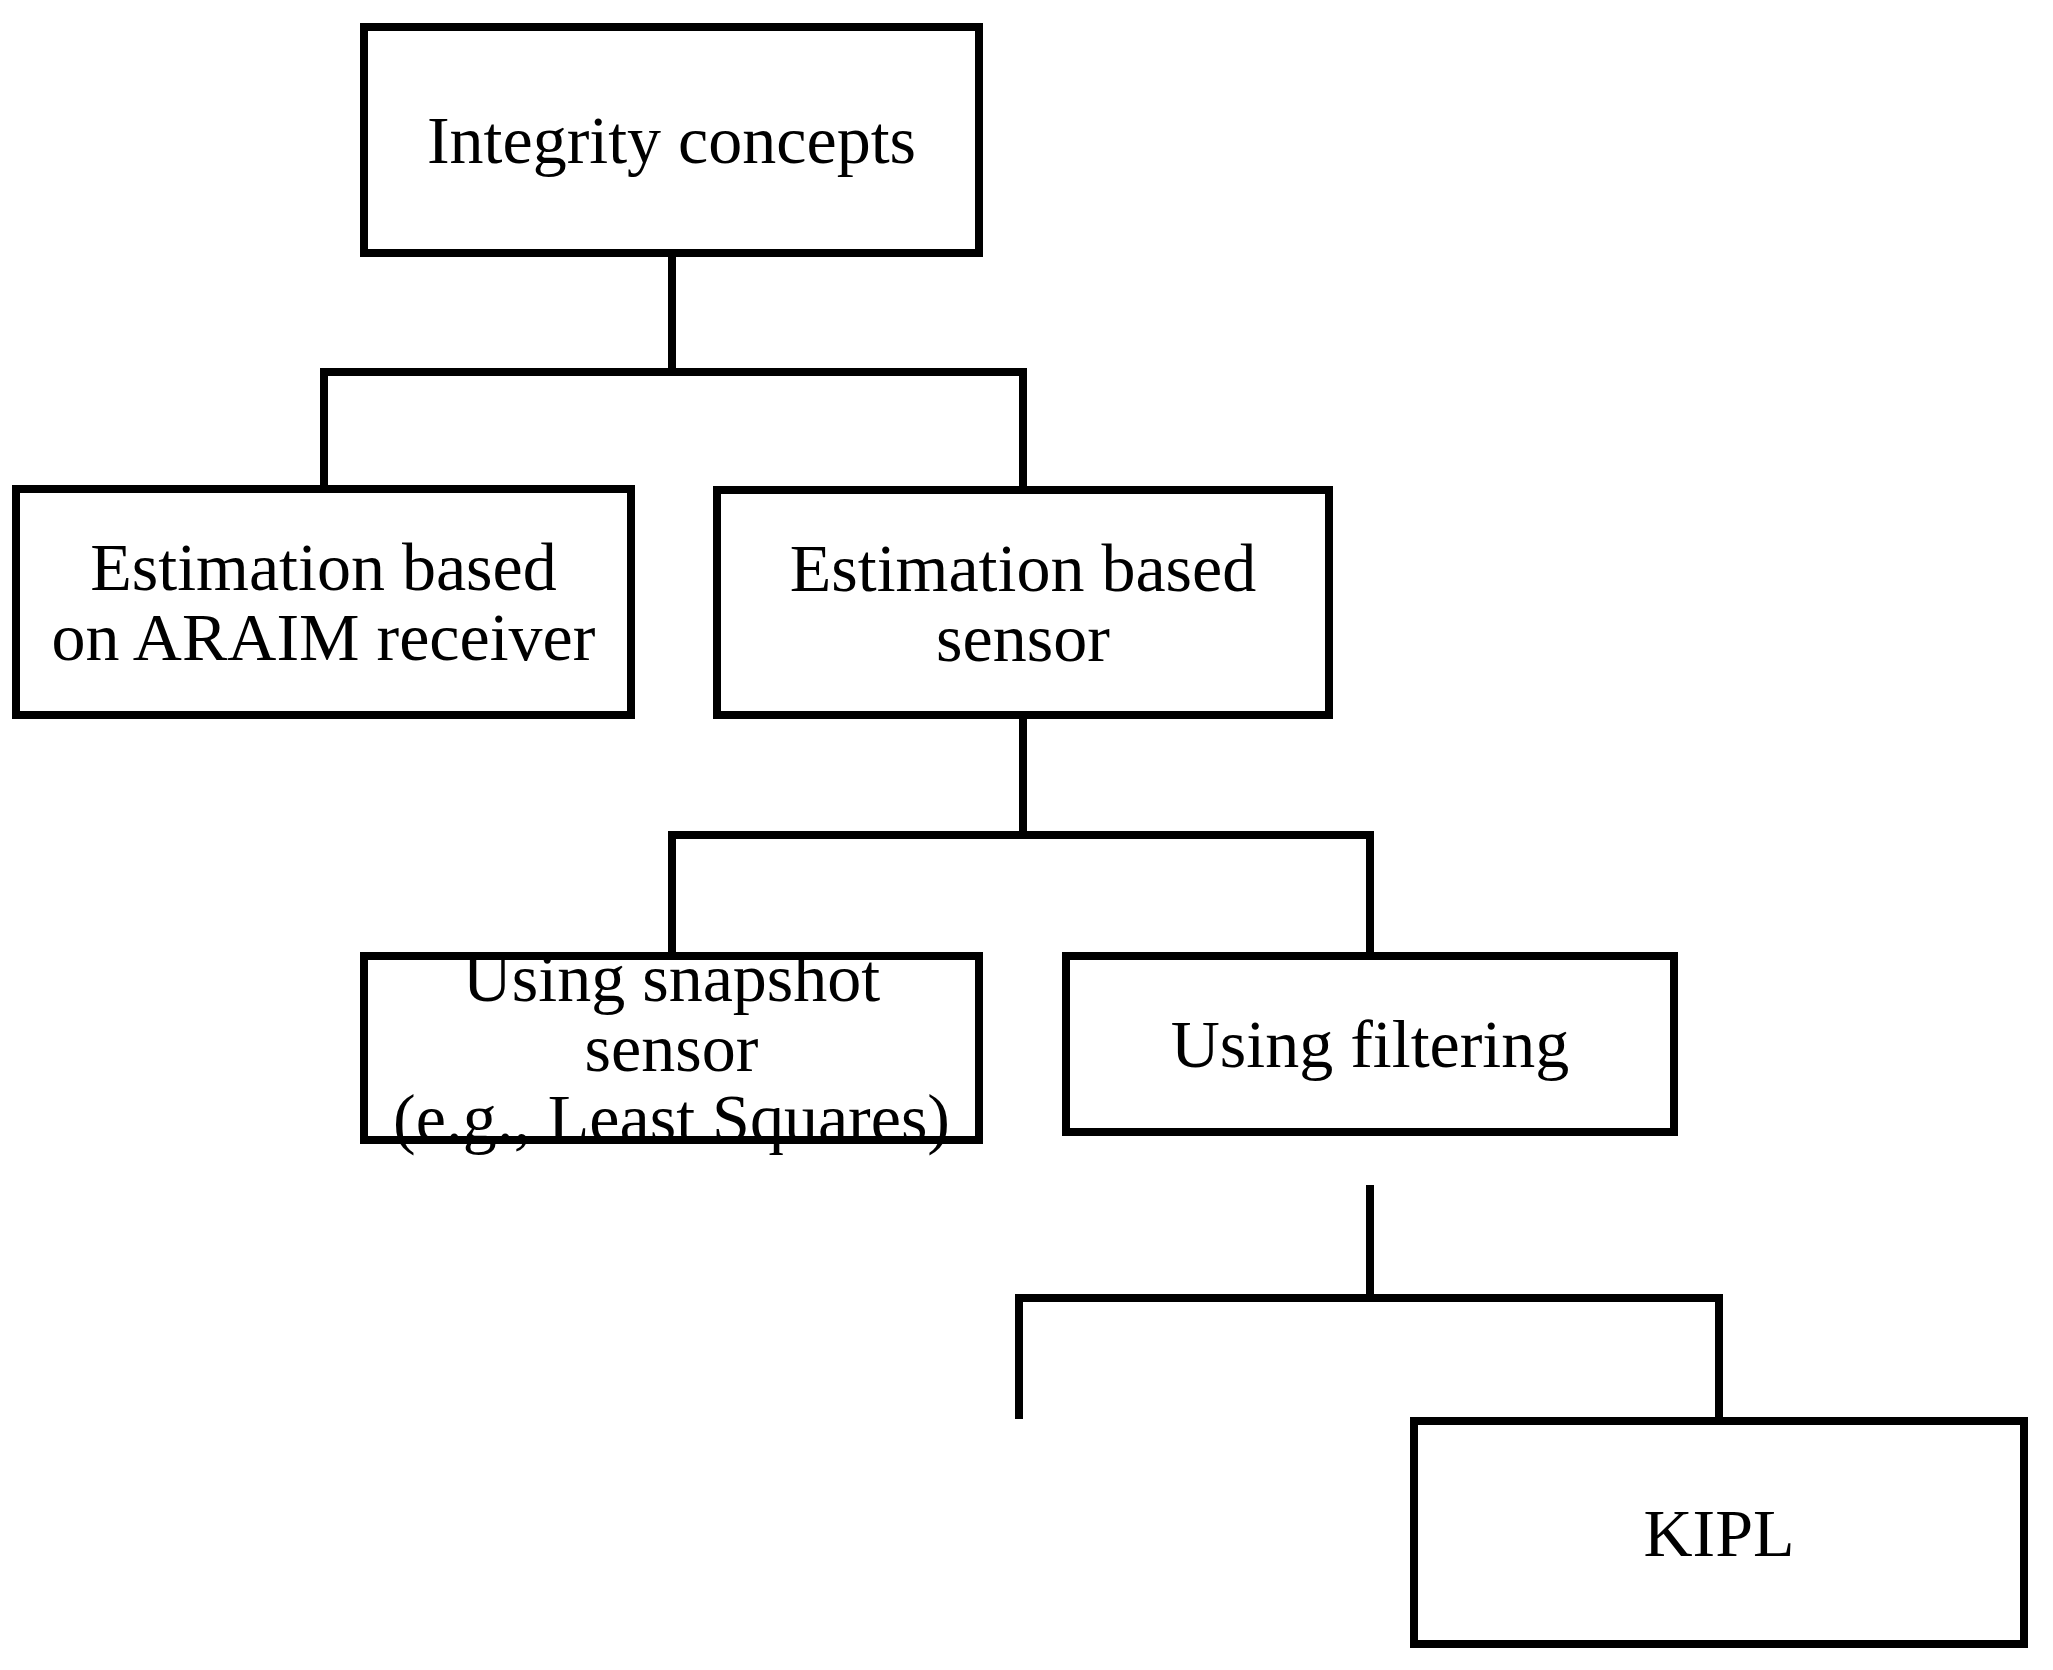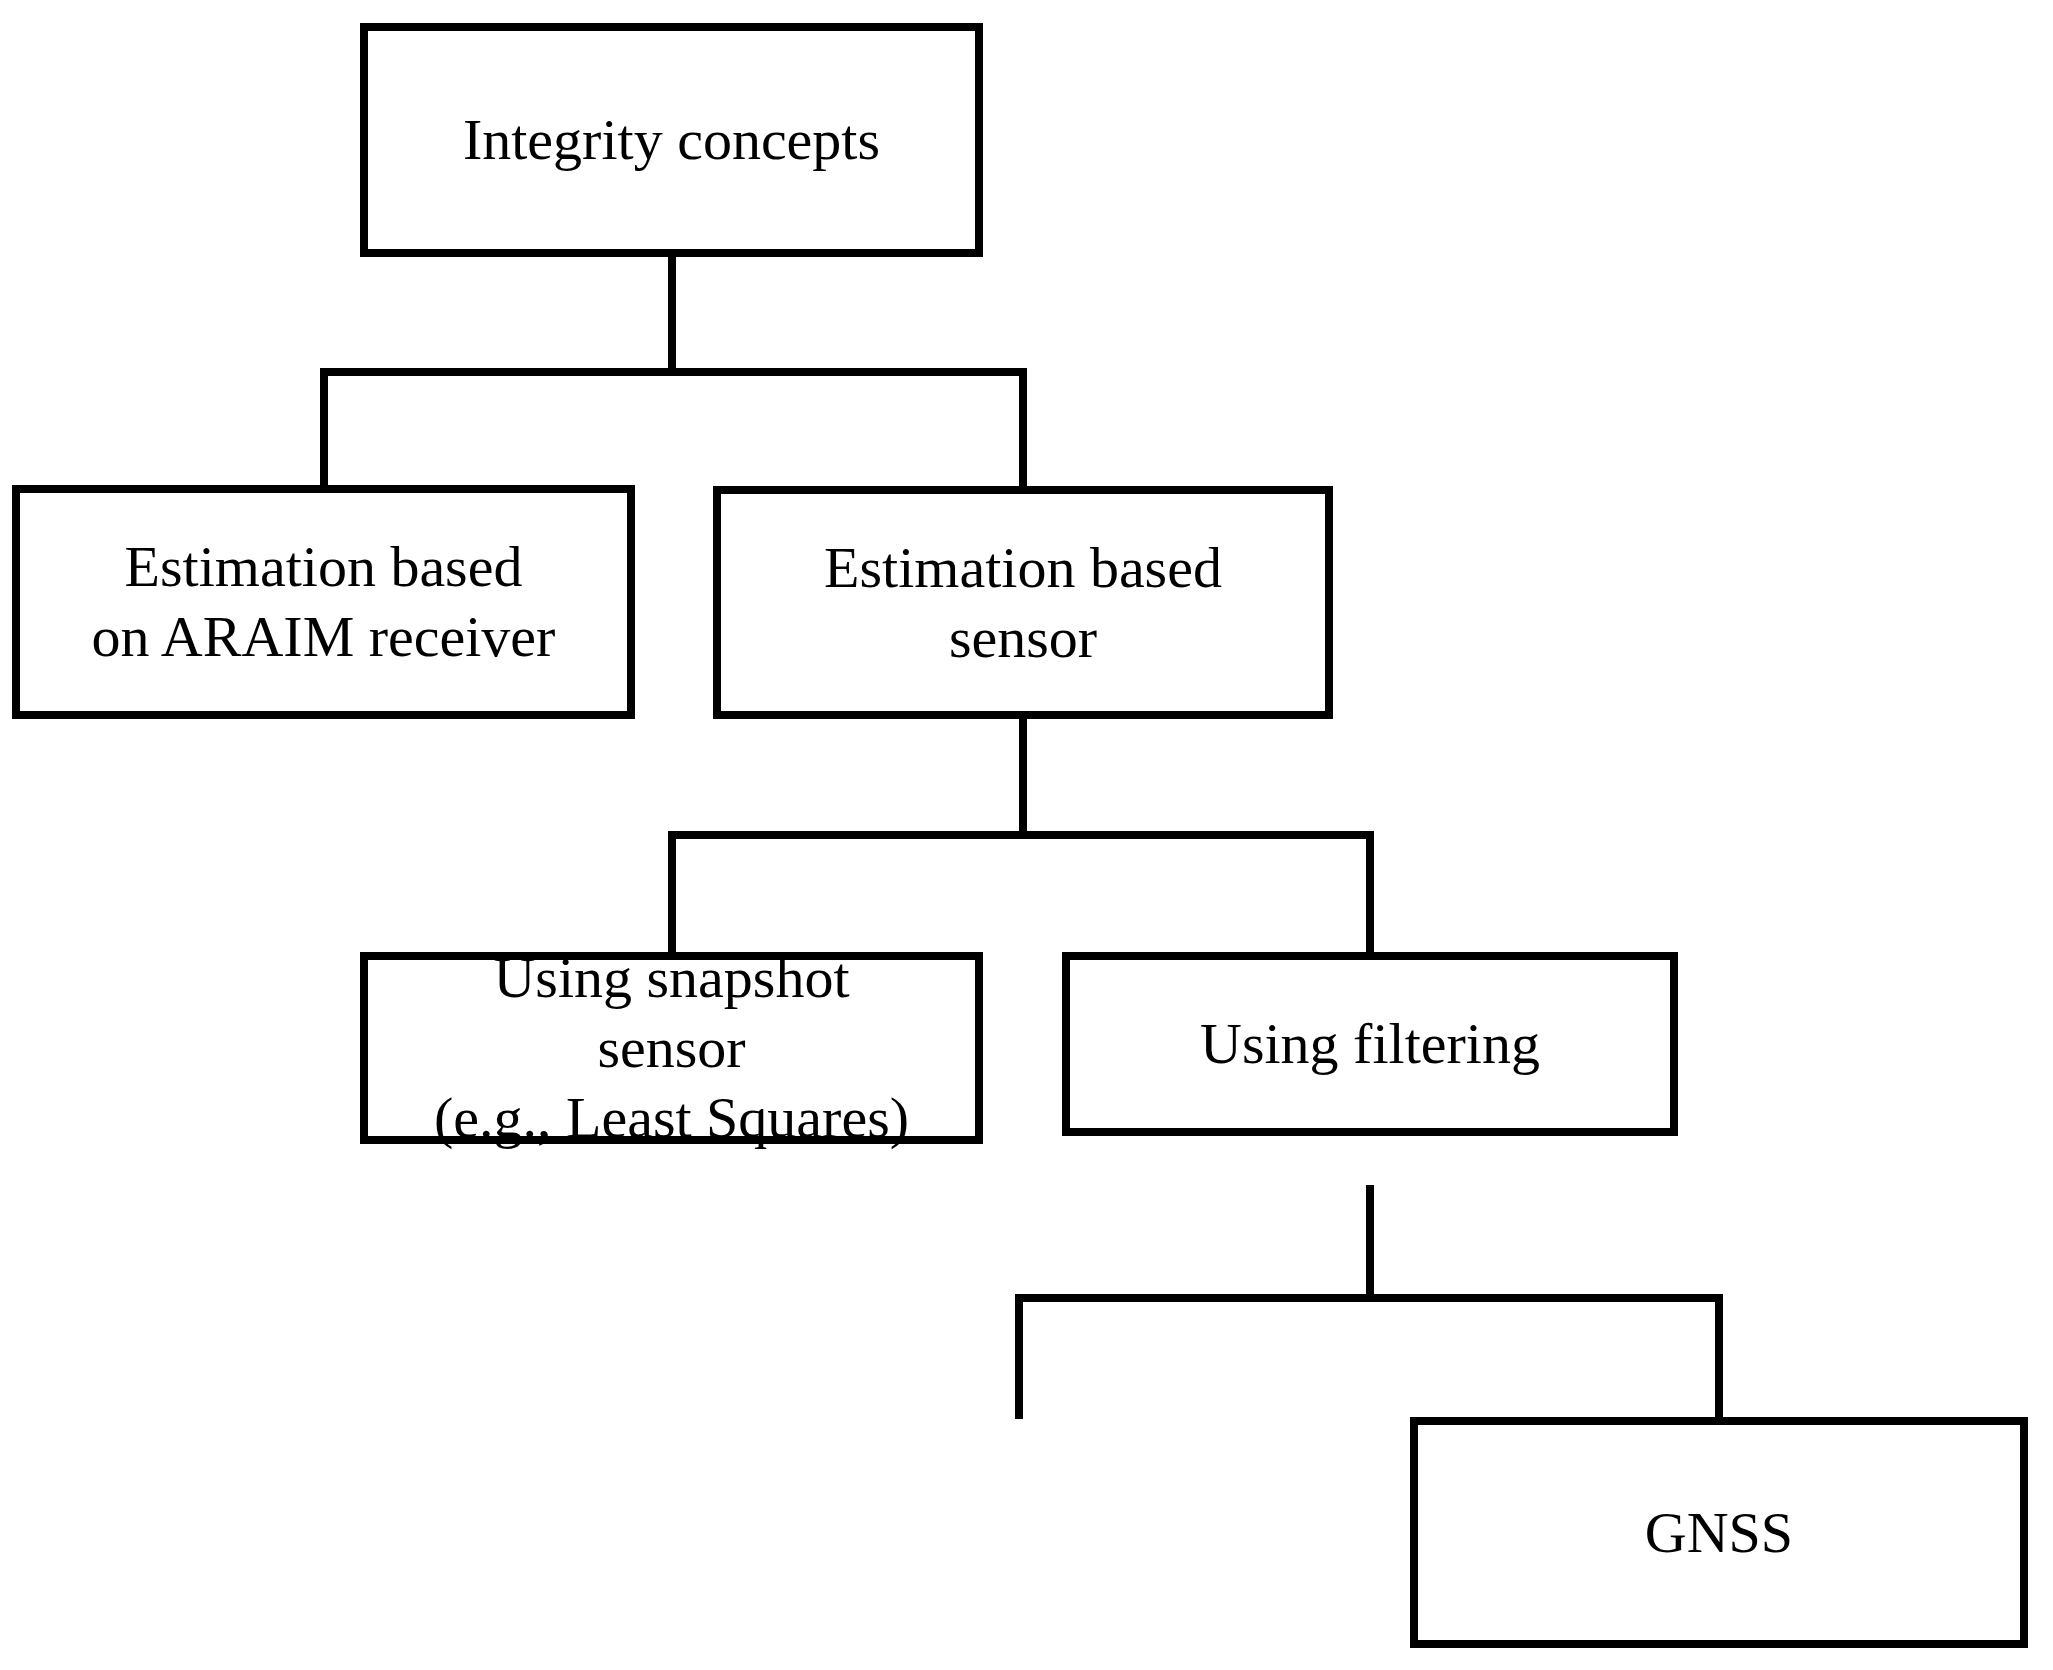--- a/index.html
+++ b/index.html
@@ -18,21 +18,21 @@
   .node {
     position: absolute;
     box-sizing: border-box;
     background: #ffffff;
     border: 8px solid #000000;
     display: flex;
     flex-direction: column;
     align-items: center;
     justify-content: center;
     text-align: center;
-    font-size: 58px;
+    font-size: 68px;
     line-height: 70px;
   }
   .node .line {
     display: block;
     white-space: nowrap;
   }
   .connector {
     position: absolute;
     background: #000000;
   }
@@ -97,16 +97,16 @@
     <span class="line">sensor</span>
     <span class="line">(e.g., Least Squares)</span>
   </div>
 
   <div class="node" id="node-filtering">
     <span class="line">Using filtering</span>
   </div>
 
 
   <div class="node" id="node-kipl">
-    <span class="line">GNSS</span>
+    <span class="line">KIPL</span>
   </div>
 
 </div>
 
 </body></html>

